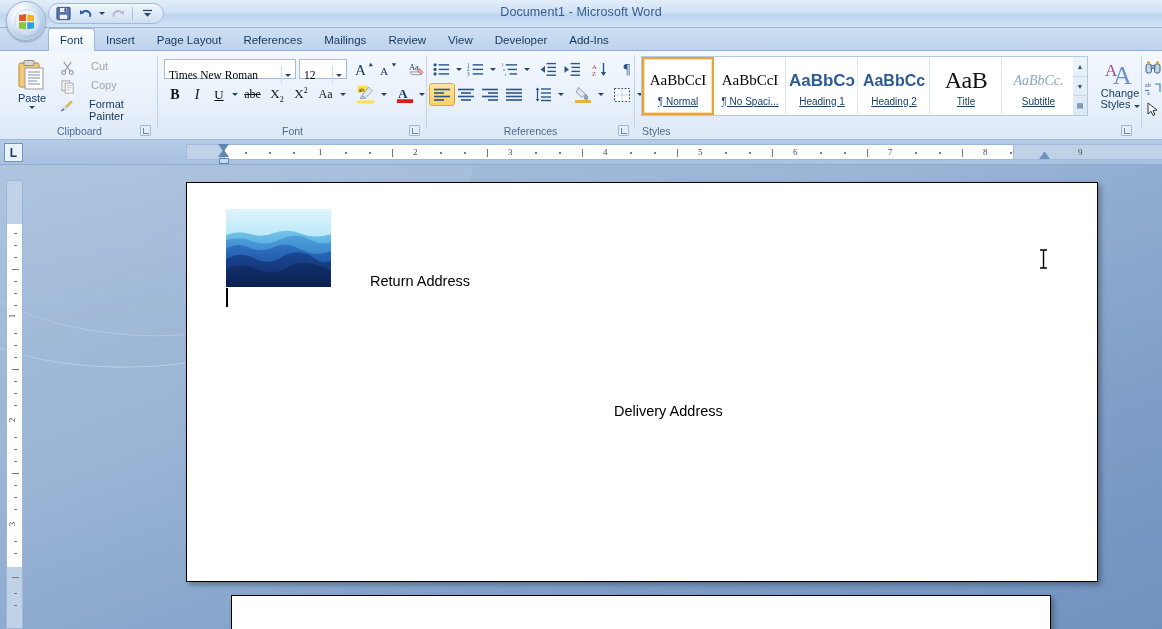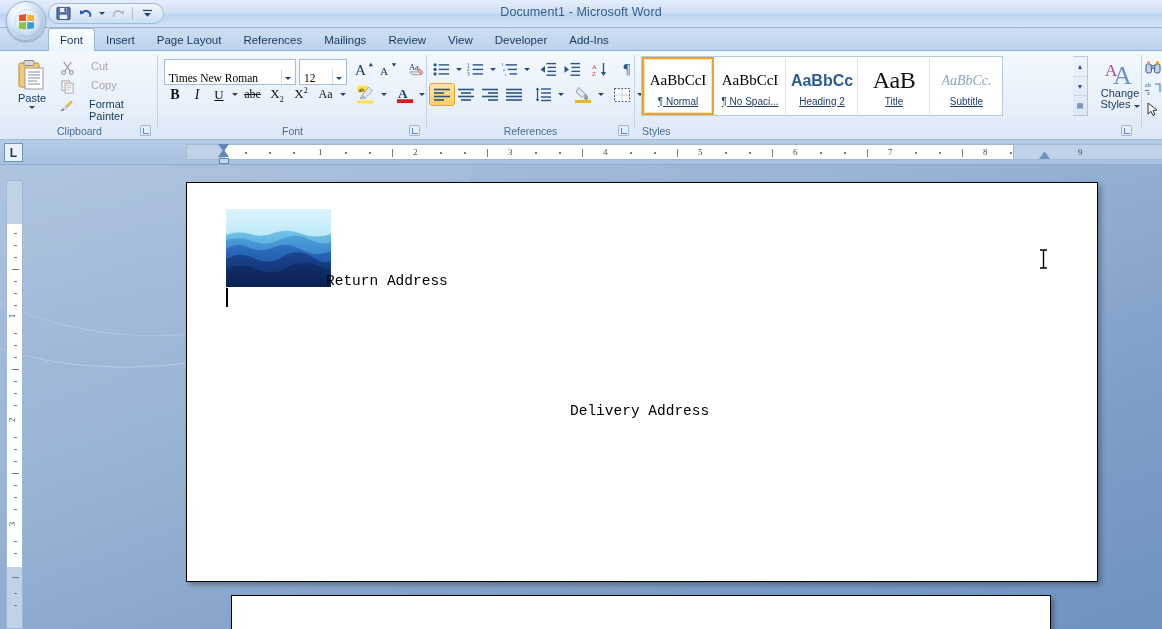--- a/index.html
+++ b/index.html
@@ -91,21 +91,21 @@
   .small-btn.disabled { color:#a6a6a6; }
 
   .icon-btn {
     width:22px;height:21px;display:flex;align-items:center;justify-content:center;
     border-radius:2px;cursor:default;
   }
   .icon-btn.on { background:linear-gradient(to bottom,#ffe5a3,#ffcf66); outline:1px solid #e0a62a; }
 
   .combo {
     display:flex; align-items:center; justify-content:space-between;
-    background:#fff; border:1px solid #a6bcd6; height:26px; font-size:11.5px; color:#000;
+    background:#fff; border:1px solid #a6bcd6; height:20px; font-size:11.5px; color:#000;
     padding:12px 2px 0 4px; cursor:default; font-family:"Liberation Serif", serif;
   }
   .combo .cv{ overflow:hidden; white-space:nowrap; }
   .combo .cd{ width:12px; display:flex; align-items:center; justify-content:center;
               border-left:1px solid #cfdced; height:18px;}
 
   
   .style-gal {
     position:absolute; left:0; top:3px; height:60px;
     display:flex; background:#fff; border:1px solid #b6c8dd;
@@ -184,22 +184,23 @@
     transform: rotate(-6deg);
   }
   .page {
     position:absolute; background:#fff; border:1px solid #000;
     box-shadow: 3px 3px 5px rgba(0,0,0,.30);
   }
   .doc-img {
     position:absolute; left:225px; top:208px; width:105px; height:78px;
   }
   .doc-text {
-    position:absolute; font-family:Liberation Mono, monospace; font-size:14.5px; color:#000;
+    position:absolute; font-family:Liberation Sans, sans-serif; font-size:14.5px; color:#000;
     white-space:nowrap;
+    margin-left:44px;
   }
   .caret {
     position:absolute; left:225px; top:287px; width:2px; height:19px; background:#000;
   }
   .mouse-ibeam { position:absolute; left:1038px; top:249px; width:11px; height:20px; }
 </style>
 </head>
 <body>
 
 <div id="app">
@@ -588,20 +589,26 @@
           <div class="style-prev">
             <span style="font-family:'Liberation Serif',serif;font-size:15px;color:#000;">AaBbCcI</span>
             </div>
           <div class="style-name">¶ Normal</div>
         </div>
         <div class="style-item">
           <div class="style-prev">
             <span style="font-family:'Liberation Serif',serif;font-size:15px;color:#000;">AaBbCcI</span>
             </div>
           <div class="style-name">¶ No Spaci...</div>
+        </div>
+        <div class="style-item">
+          <div class="style-prev">
+            <span style="font-family:'Liberation Sans',sans-serif;font-size:17px;font-weight:bold;color:#2b5c94;">AaBbCɔ</span>
+            </div>
+          <div class="style-name">Heading 1</div>
         </div>
         <div class="style-item">
           <div class="style-prev">
             <span style="font-family:'Liberation Sans',sans-serif;font-size:16px;font-weight:bold;color:#2b5c94;">AaBbCc</span>
             </div>
           <div class="style-name">Heading 2</div>
         </div>
         <div class="style-item">
           <div class="style-prev">
             <span style="font-family:'Liberation Serif',serif;font-size:24px;color:#111;letter-spacing:-.5px;">AaB</span>

